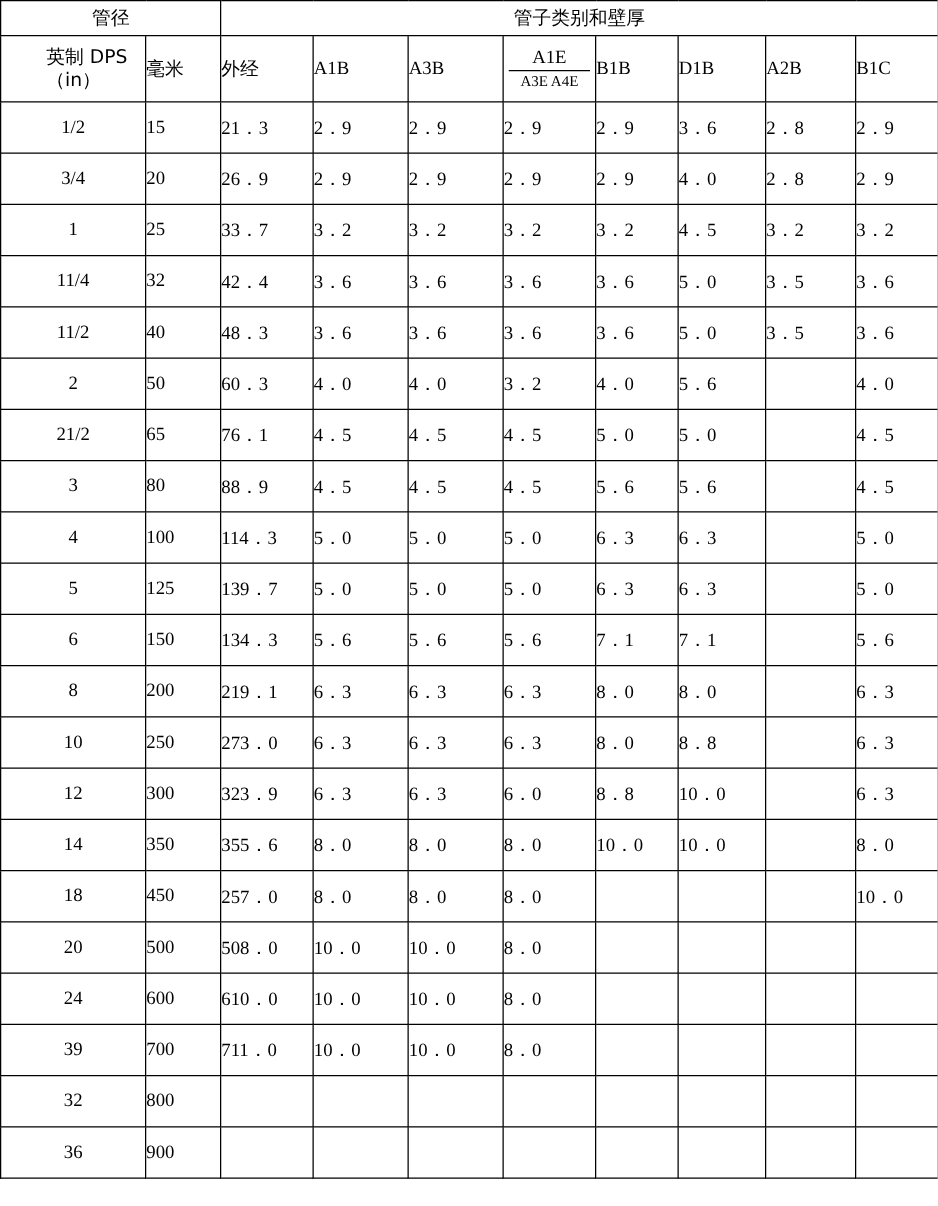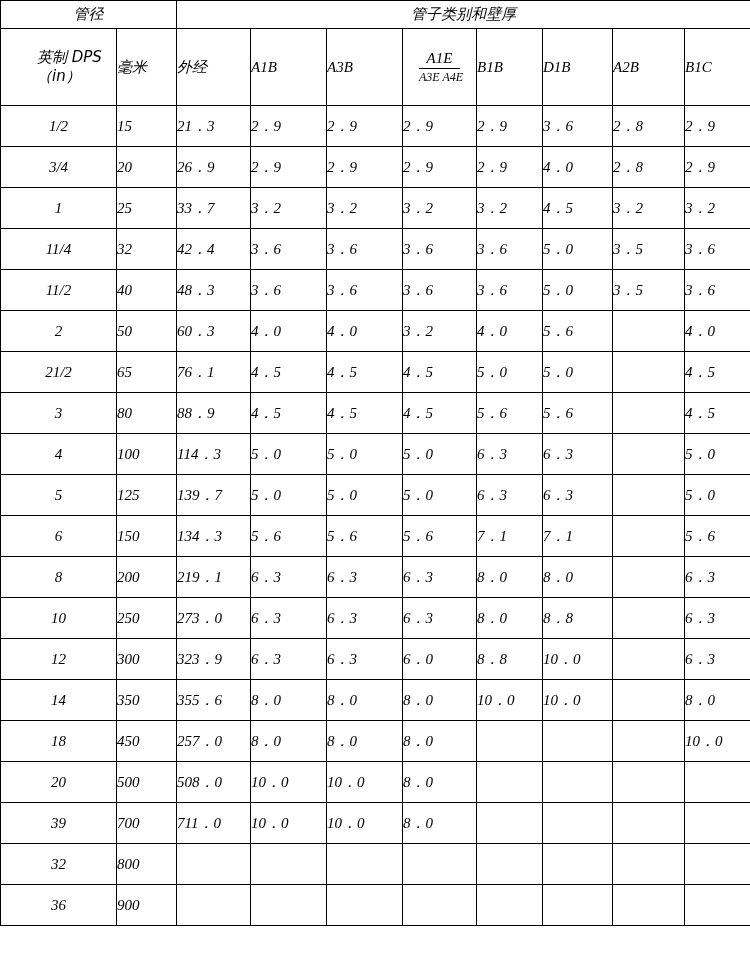--- a/index.html
+++ b/index.html
@@ -11,21 +11,20 @@
     width: 750px;
     height: 965px;
     font-family: "Liberation Serif", "DejaVu Serif", serif;
     color: #000000;
   }
   #sheet {
     width: 750px;
     height: 844px;
     position: relative;
     box-sizing: border-box;
-    font-style: italic;
   }
   table.pipe-table {
     border-collapse: collapse;
     width: 750px;
     table-layout: fixed;
     font-size: 15px;
   }
   table.pipe-table td, table.pipe-table th {
     border: 1px solid #000000;
     padding: 0;
@@ -117,21 +116,21 @@
         </th>
         <th class="hdr-sub">
           <span class="cn">外经</span>
         </th>
         <th class="hdr-sub">
           <span>A1B</span>
         </th>
         <th class="hdr-sub">
           <span>A3B</span>
         </th>
-        <th class="hdr-sub center" style="padding:16px">
+        <th class="hdr-sub center" style="padding:4px">
           <div class="cell-split-top">A1E</div>
           <div class="cell-split-bottom">A3E A4E</div>
         </th>
         <th class="hdr-sub">
           <span>B1B</span>
         </th>
         <th class="hdr-sub">
           <span>D1B</span>
         </th>
         <th class="hdr-sub">
@@ -341,20 +340,32 @@
           <td class="dataleft">508．0</td>
           <td class="dataleft">10．0</td>
           <td class="dataleft">10．0</td>
           <td class="dataleft">8．0</td>
           <td class="dataleft"></td>
           <td class="dataleft"></td>
           <td class="dataleft"></td>
           <td class="dataleft"></td>
         </tr>
         <tr>
+          <td class="datacenter">24</td>
+          <td class="dataleft">600</td>
+          <td class="dataleft">610．0</td>
+          <td class="dataleft">10．0</td>
+          <td class="dataleft">10．0</td>
+          <td class="dataleft">8．0</td>
+          <td class="dataleft"></td>
+          <td class="dataleft"></td>
+          <td class="dataleft"></td>
+          <td class="dataleft"></td>
+        </tr>
+        <tr>
           <td class="datacenter">39</td>
           <td class="dataleft">700</td>
           <td class="dataleft">711．0</td>
           <td class="dataleft">10．0</td>
           <td class="dataleft">10．0</td>
           <td class="dataleft">8．0</td>
           <td class="dataleft"></td>
           <td class="dataleft"></td>
           <td class="dataleft"></td>
           <td class="dataleft"></td>

